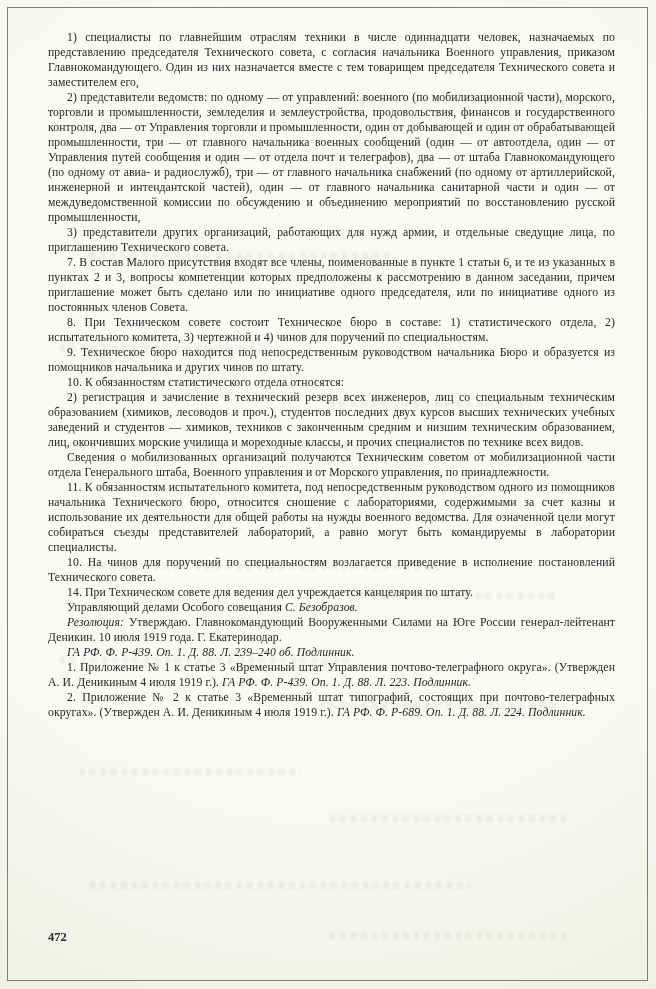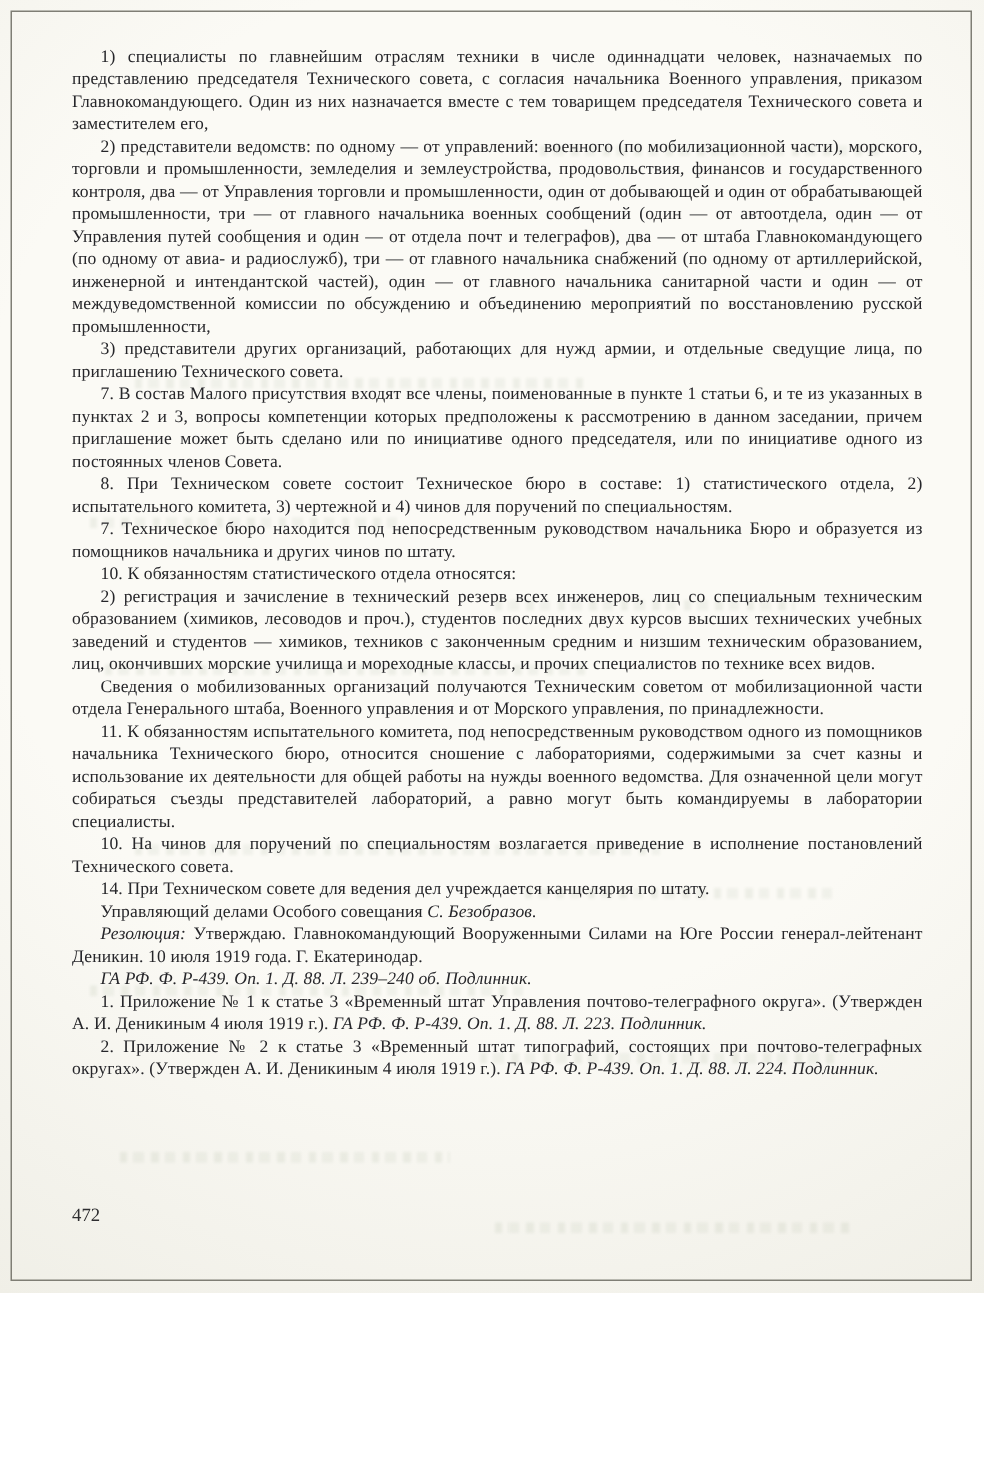--- a/index.html
+++ b/index.html
@@ -1,17 +1,17 @@
 <!DOCTYPE html>
 <html><head>
 <meta charset="utf-8">
 <style>
   html,body{margin:0;padding:0;}
   .page{
-    width:656px;height:862px;position:relative;overflow:hidden;
+    width:656px;height:989px;position:relative;overflow:hidden;
     background:radial-gradient(circle at 50% 38%, #fbfaf5 55%, #f0efe7 100%);
     font-family:"Liberation Serif", serif;
     color:#26262a;
   }
   .frame{
     position:absolute;left:7px;top:7px;right:8px;bottom:8px;
     border:1px solid #7f7e75;pointer-events:none;
   }
   .content{position:absolute;left:48px;right:41px;top:30px;}
   .content p{
@@ -20,21 +20,21 @@
     letter-spacing:.1px;
   }
   .it{font-style:italic;}
   .signature{text-align:right;text-indent:0;margin-top:7px;}
   .resolution{margin-top:7px;}
   .archive{margin-top:7px;text-indent:0;font-style:italic;}
   .note{margin-top:4px;}
   .note-first{margin-top:9px;}
   .pagenum{
     position:absolute;left:48px;bottom:44px;
-    font-size:12.5px;color:#2e2e30;
+    font-size:12.5px;color:#2e2e30;font-weight:bold;
   }
   
   .ghost{
     position:absolute;height:7px;filter:blur(1.2px);opacity:.45;pointer-events:none;
     background:repeating-linear-gradient(90deg,
       rgba(112,132,96,.22) 0 5px, rgba(112,132,96,0) 5px 9px,
       rgba(112,132,96,.17) 9px 16px, rgba(112,132,96,0) 16px 21px);
   }
 </style>
 </head>
@@ -57,21 +57,21 @@
   <div class="ghost" style="top:932px;left:330px;width:240px;"></div>
 
   <div class="frame"></div>
 
   <div class="content">
     <p>1) специалисты по главнейшим отраслям техники в числе одиннадцати человек, назначаемых по представлению председателя Технического совета, с согласия начальника Военного управления, приказом Главнокомандующего. Один из них назначается вместе с тем товарищем председателя Технического совета и заместителем его,</p>
     <p>2) представители ведомств: по одному — от управлений: военного (по мобилизационной части), морского, торговли и промышленности, земледелия и землеустройства, продовольствия, финансов и государственного контроля, два — от Управления торговли и промышленности, один от добывающей и один от обрабатывающей промышленности, три — от главного начальника военных сообщений (один — от автоотдела, один — от Управления путей сообщения и один — от отдела почт и телеграфов), два — от штаба Главнокомандующего (по одному от авиа- и радиослужб), три — от главного начальника снабжений (по одному от артиллерийской, инженерной и интендантской частей), один — от главного начальника санитарной части и один — от междуведомственной комиссии по обсуждению и объединению мероприятий по восстановлению русской промышленности,</p>
     <p>3) представители других организаций, работающих для нужд армии, и отдельные сведущие лица, по приглашению Технического совета.</p>
     <p>7. В состав Малого присутствия входят все члены, поименованные в пункте 1 статьи 6, и те из указанных в пунктах 2 и 3, вопросы компетенции которых предположены к рассмотрению в данном заседании, причем приглашение может быть сделано или по инициативе одного председателя, или по инициативе одного из постоянных членов Совета.</p>
     <p>8. При Техническом совете состоит Техническое бюро в составе: 1) статистического отдела, 2) испытательного комитета, 3) чертежной и 4) чинов для поручений по специальностям.</p>
-    <p>7. Техническое бюро находится под непосредственным руководством начальника Бюро и образуется из помощников начальника и других чинов по штату.</p>
+    <p>9. Техническое бюро находится под непосредственным руководством начальника Бюро и образуется из помощников начальника и других чинов по штату.</p>
     <p>10. К обязанностям статистического отдела относятся:</p>
     <p>2) регистрация и зачисление в технический резерв всех инженеров, лиц со специальным техническим образованием (химиков, лесоводов и проч.), студентов последних двух курсов высших технических учебных заведений и студентов — химиков, техников с законченным средним и низшим техническим образованием, лиц, окончивших морские училища и мореходные классы, и прочих специалистов по технике всех видов.</p>
     <p>Сведения о мобилизованных организаций получаются Техническим советом от мобилизационной части отдела Генерального штаба, Военного управления и от Морского управления, по принадлежности.</p>
     <p>11. К обязанностям испытательного комитета, под непосредственным руководством одного из помощников начальника Технического бюро, относится сношение с лабораториями, содержимыми за счет казны и использование их деятельности для общей работы на нужды военного ведомства. Для означенной цели могут собираться съезды представителей лабораторий, а равно могут быть командируемы в лаборатории специалисты.</p>
     <p>10. На чинов для поручений по специальностям возлагается приведение в исполнение постановлений Технического совета.</p>
     <p>14. При Техническом совете для ведения дел учреждается канцелярия по штату.</p>
 
     <p class="signature">
       <span>Управляющий делами Особого совещания</span>
       <span class="it">С. Безобразов.</span>
@@ -83,18 +83,18 @@
     </p>
 
     <p class="archive">ГА РФ. Ф. Р-439. Оп. 1. Д. 88. Л. 239–240 об. Подлинник.</p>
 
     <p class="note note-first">
       <span>1. Приложение № 1 к статье 3 «Временный штат Управления почтово-телеграфного округа». (Утвержден А. И. Деникиным 4 июля 1919 г.).</span>
       <span class="it">ГА РФ. Ф. Р-439. Оп. 1. Д. 88. Л. 223. Подлинник.</span>
     </p>
     <p class="note">
       <span>2. Приложение № 2 к статье 3 «Временный штат типографий, состоящих при почтово-телеграфных округах». (Утвержден А. И. Деникиным 4 июля 1919 г.).</span>
-      <span class="it">ГА РФ. Ф. Р-439. Оп. 1. Д. 88. Л. 224. Подлинник.</span>
+      <span class="it">ГА РФ. Ф. Р-689. Оп. 1. Д. 88. Л. 224. Подлинник.</span>
     </p>
   </div>
 
   <div class="pagenum">472</div>
 </div>
 
 </body></html>

